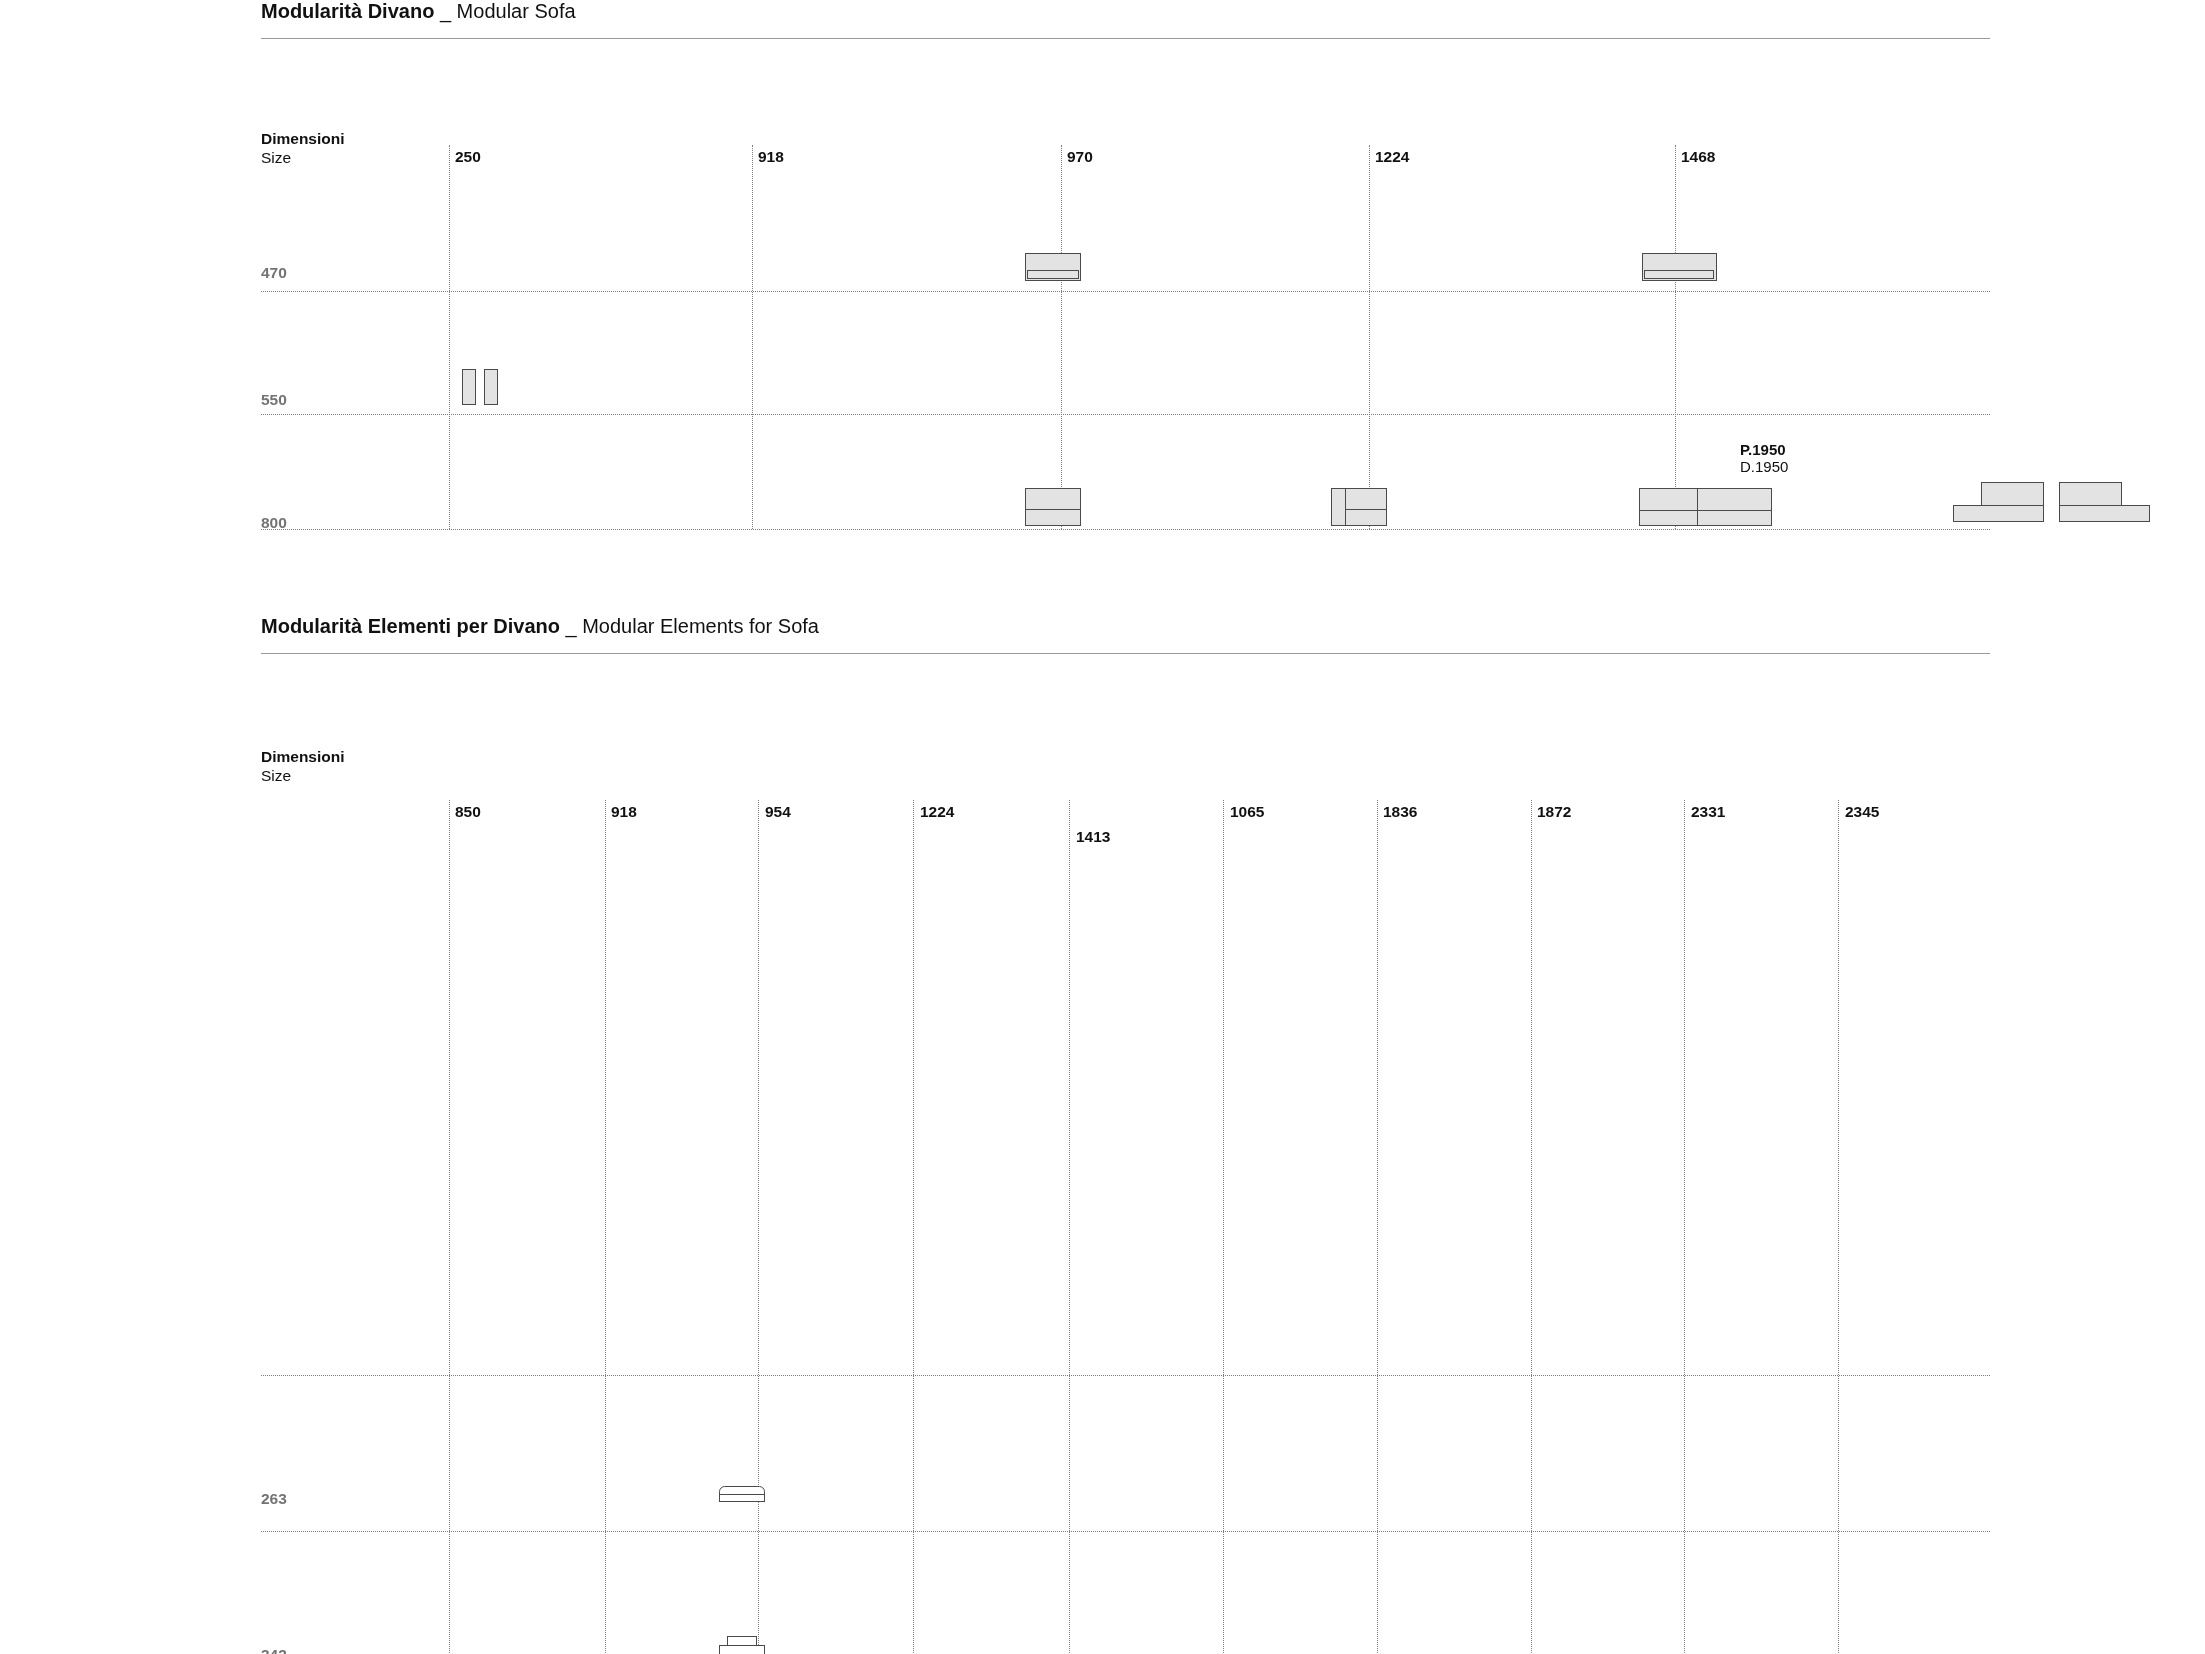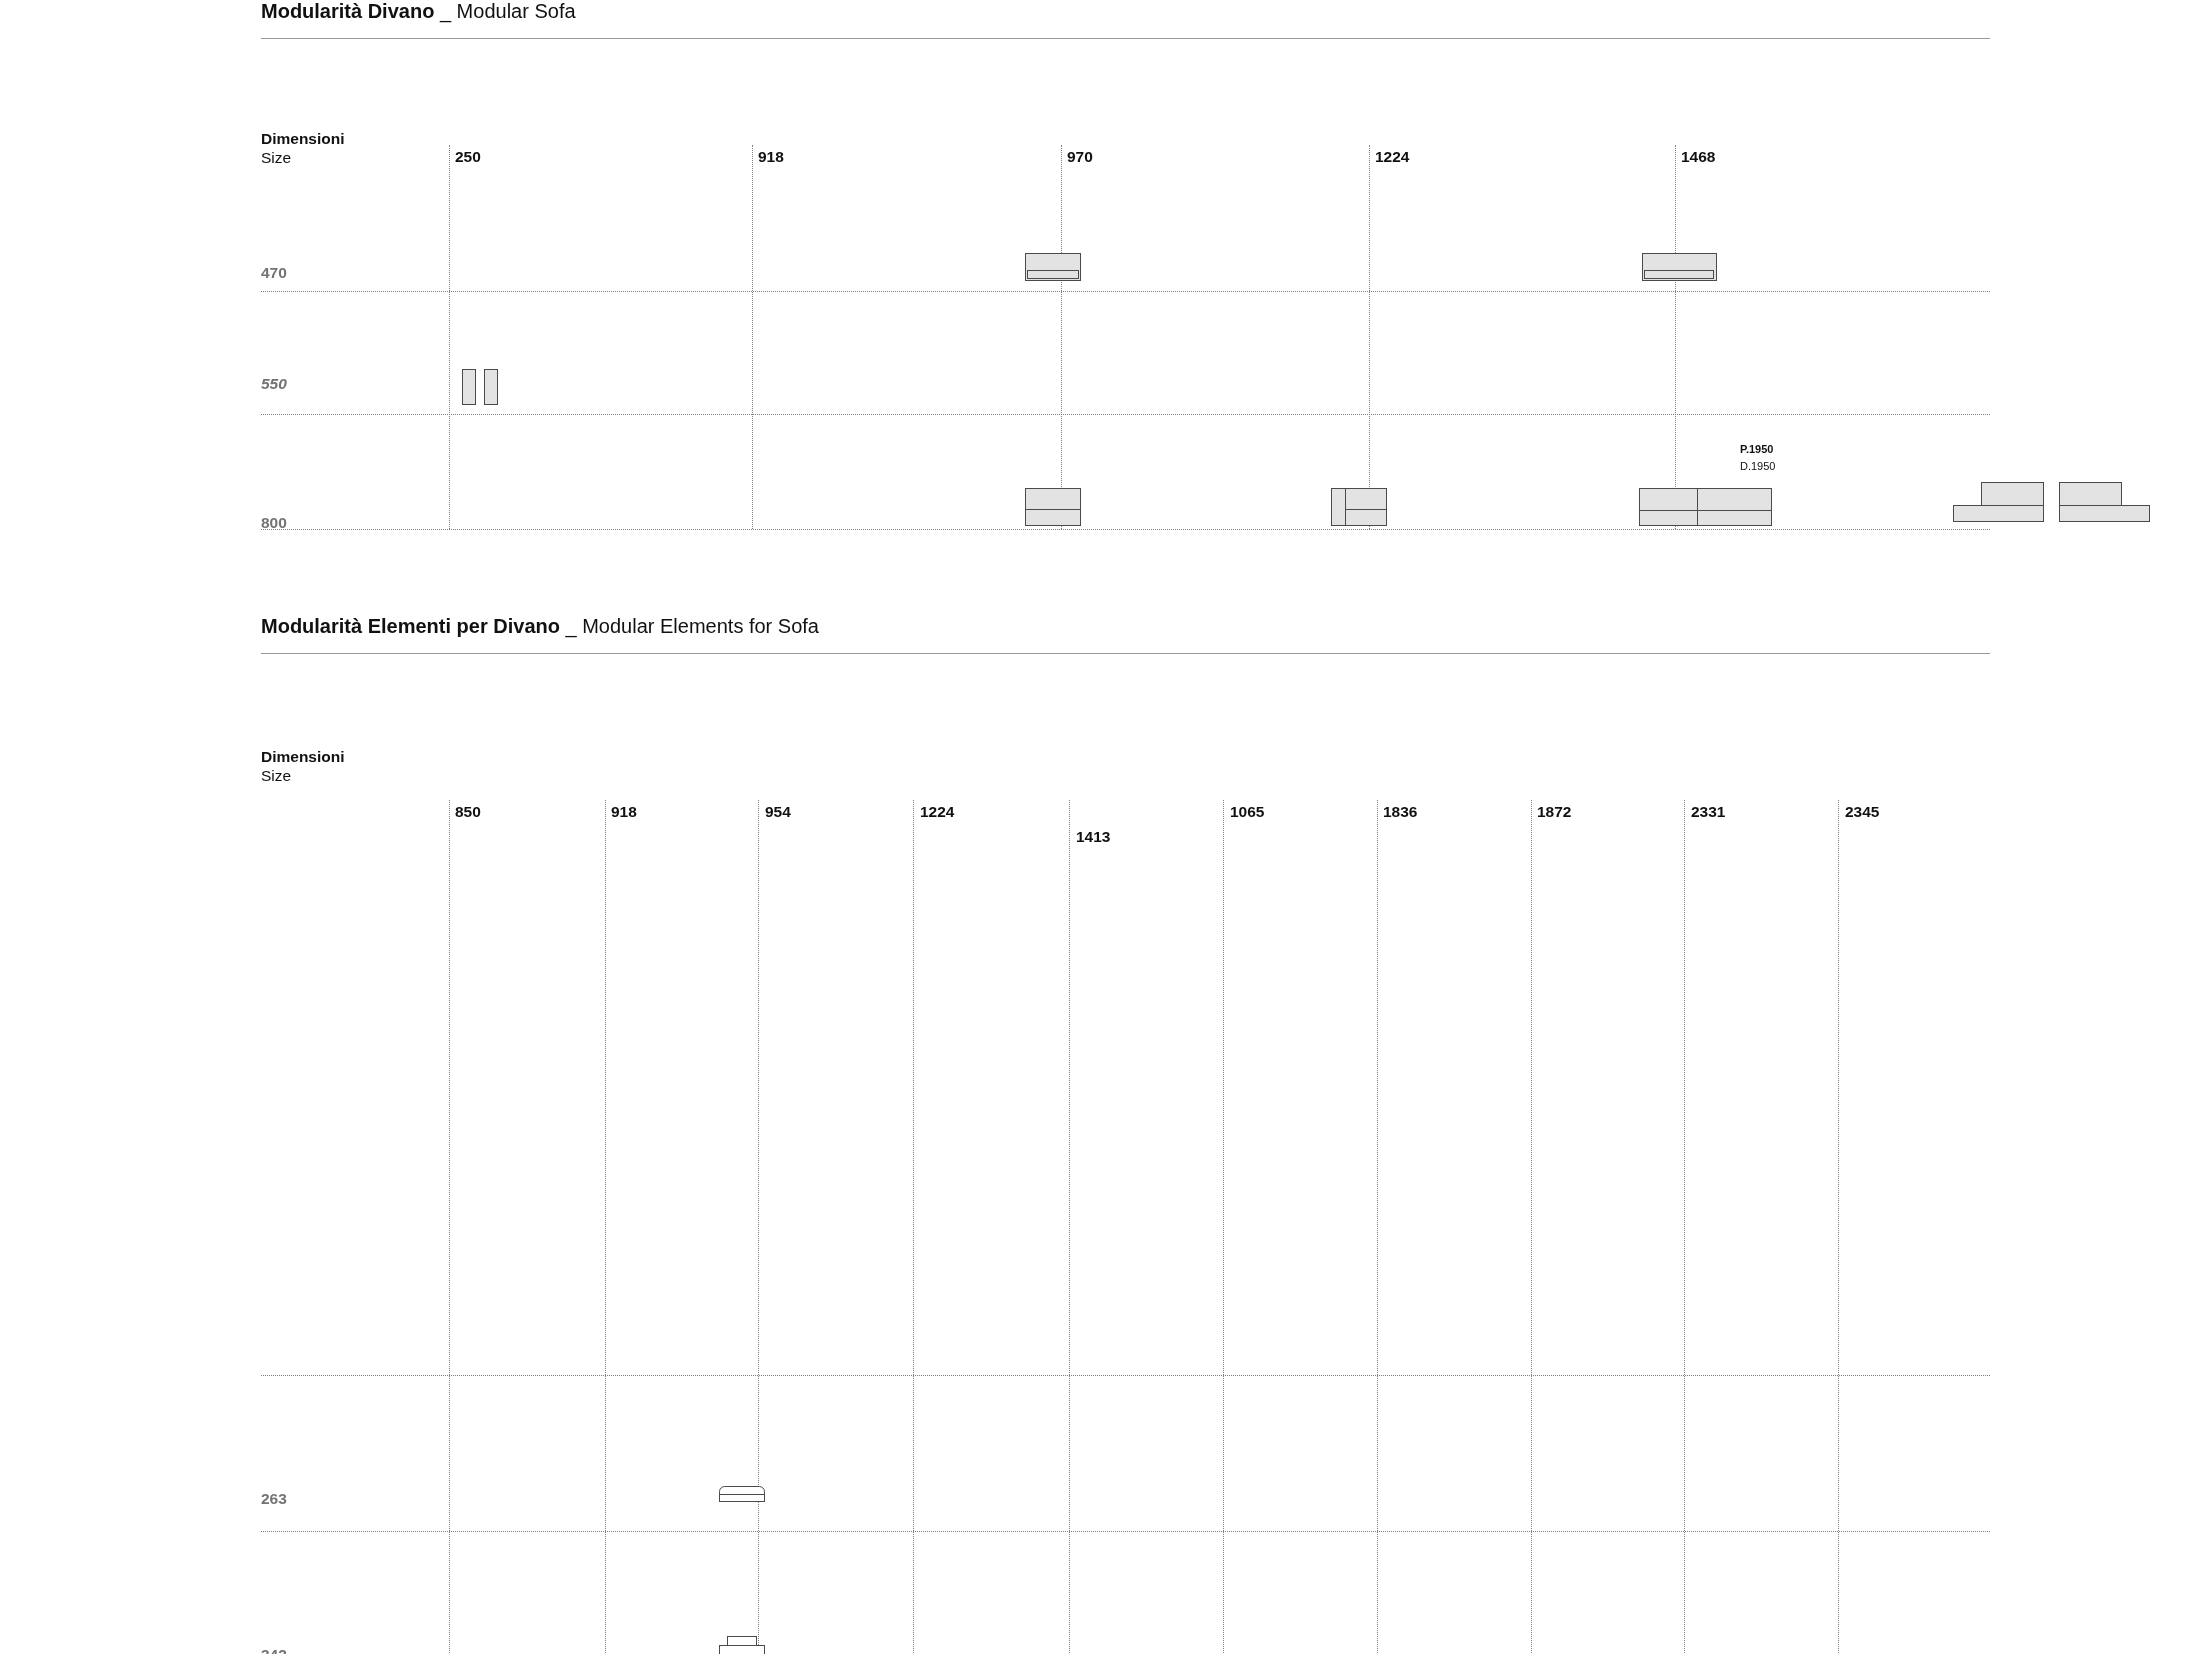--- a/index.html
+++ b/index.html
@@ -98,21 +98,21 @@
     position: absolute;
   }
   .g-line {
     background: #ffffff;
     border: 1.1px solid #4a4a4a;
     box-sizing: border-box;
     position: absolute;
   }
   .code-label {
     position: absolute;
-    font-size: 11px;
+    font-size: 15px;
     line-height: 17px;
     white-space: nowrap;
     color: #111;
   }
   .code-label .b { font-weight: bold; display: block;}
   .code-label .n { font-weight: normal; display: block;}
 </style>
 </head>
 <body>
 
@@ -141,21 +141,21 @@
       <div class="vline" style="left:491px; top:106px; height:384px;"></div>
       <div class="vline" style="left:800px; top:106px; height:384px;"></div>
       <div class="vline" style="left:1108px; top:106px; height:384px;"></div>
       <div class="vline" style="left:1414px; top:106px; height:384px;"></div>
 
       <div class="hline" style="top:252px;"></div>
       <div class="hline" style="top:375px;"></div>
       <div class="hline" style="top:490px;"></div>
 
       <div class="row-head" style="top:225px;">470</div>
-      <div class="row-head" style="top:336px;font-style:italic;">550</div>
+      <div class="row-head" style="top:352px;">550</div>
       <div class="row-head" style="top:475px;">800</div>
 
       <div class="glyph" style="left:764px; top:214px; width:56px; height:27.6px;">
         <div class="g-fill" style="left:0; top:0; width:56px; height:27.6px;"></div>
         <div class="g-fill" style="left:2.3px; top:17px; width:52px; height:9.2px;"></div>
       </div>
       <div class="glyph" style="left:1381px; top:214px; width:75px; height:27.6px;">
         <div class="g-fill" style="left:0; top:0; width:75px; height:27.6px;"></div>
         <div class="g-fill" style="left:2.3px; top:17px; width:70px; height:9.2px;"></div>
       </div>

